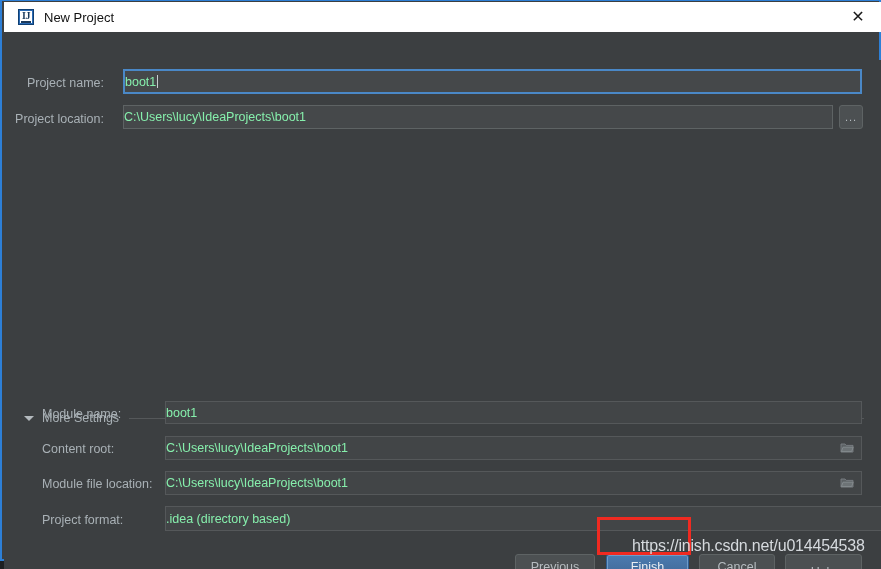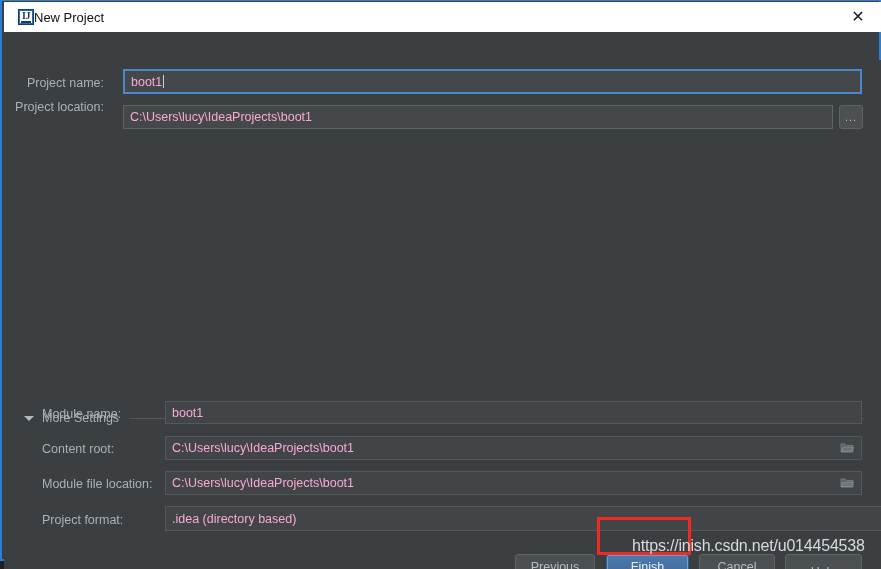--- a/index.html
+++ b/index.html
@@ -77,20 +77,21 @@
   }
   #ij-icon .bar {
     position: absolute;
     left: 3px;
     right: 3px;
     bottom: 2px;
     height: 2px;
     background: #1b3a5c;
   }
   #title-text {
+    margin-left: 10px;
     font-size: 13px;
     color: #111111;
     font-family: "Liberation Sans", sans-serif;
   }
   #close-btn {
     position: absolute;
     right: 0;
     top: 0;
     width: 46px;
     height: 30px;
@@ -126,25 +127,24 @@
   .label.right {
     text-align: right;
   }
 
   
   .field {
     position: absolute;
     box-sizing: border-box;
     background: #45484a;
     border: 1px solid #5e6364;
-    color: #f9a8d4;
+    color: #86efac;
     font-size: 12.5px;
     display: flex;
     align-items: center;
-    padding-left: 6px;
     white-space: nowrap;
     overflow: hidden;
   }
   .field.focused {
     border: 2px solid #4a88c7;
     background: #45484a;
   }
   .field.flat {
     background: #424547;
     border: 1px solid #55585a;
@@ -310,21 +310,21 @@
     </div>
 
     <div id="content">
 
       <div class="label right" style="left:0px; top:16px; width:100px;">Project name:</div>
       <div class="field focused" style="left:119px; top:9px; width:739px; height:25px;">
         <span>boot1</span>
           <span class="caret"></span>
       </div>
 
-      <div class="label right" style="left:0px; top:40px; width:100px;">Project location:</div>
+      <div class="label right" style="left:0px; top:52px; width:100px;">Project location:</div>
       <div class="field" style="left:119px; top:45px; width:710px; height:24px;">
         <span>C:\Users\lucy\IdeaProjects\boot1</span>
       </div>
       <div class="browse-btn" style="left:835px; top:45px; width:24px; height:24px;">
         <span class="dots">...</span>
       </div>
 
       <div id="more-settings">
         <span class="tri"></span>
         <span class="ms-label">More Settings</span>

